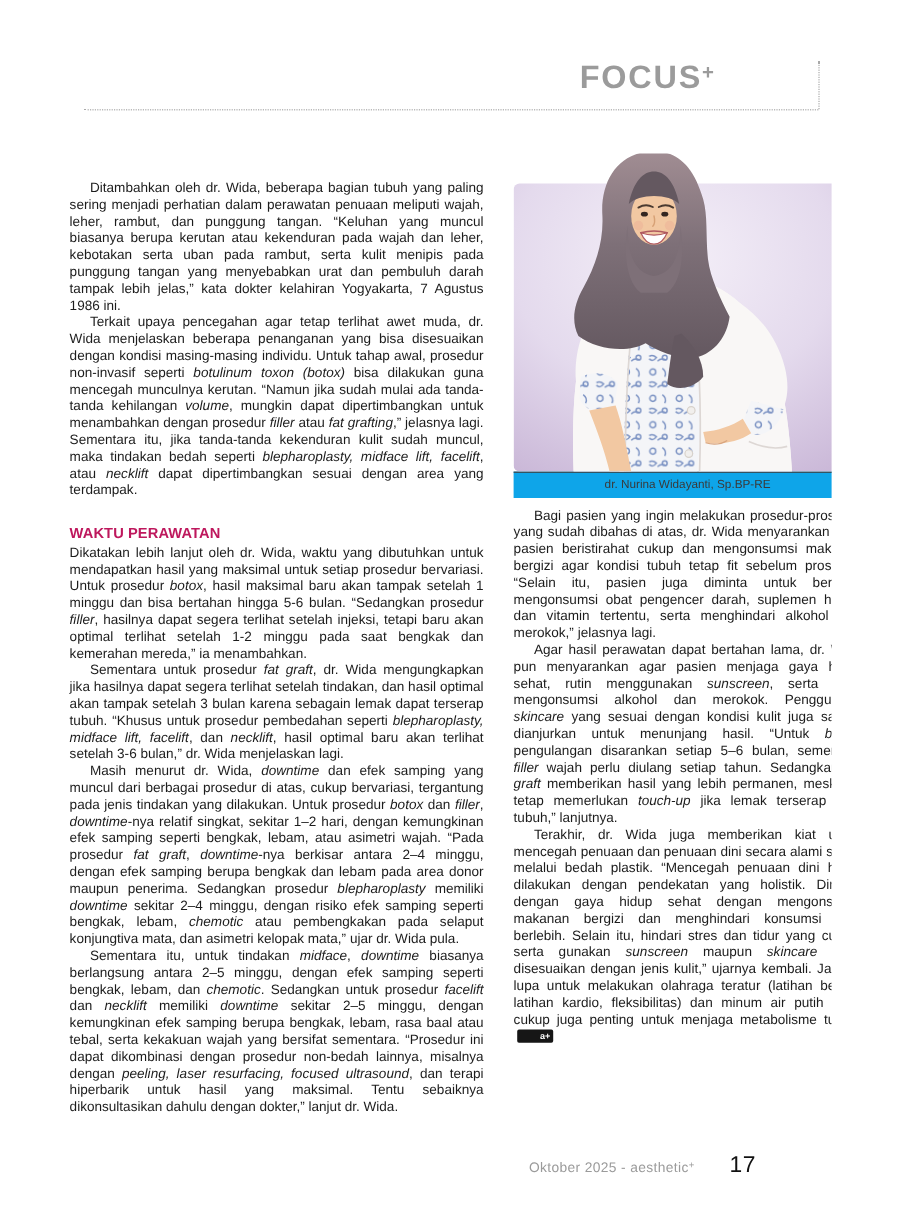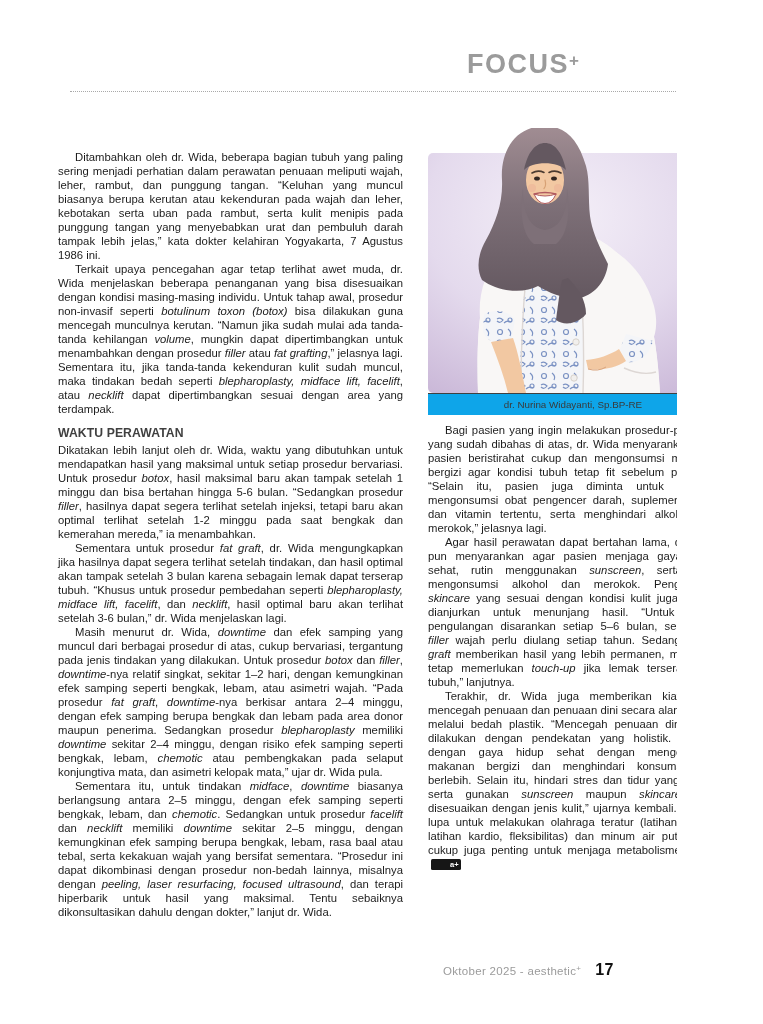--- a/index.html
+++ b/index.html
@@ -1,50 +1,50 @@
 <!DOCTYPE html>
 <html><head>
 <meta charset="utf-8">
 <style>
   html,body{margin:0;padding:0;background:#ffffff;}
   .page{position:relative;width:677px;height:1024px;background:#fff;overflow:hidden;
-        font-family:"Liberation Sans",sans-serif;}
+        font-family:"Liberation Sans",sans-serif;padding-left:16px;}
 
   
   .h-rule{position:absolute;left:70px;top:91px;width:612px;border-top:1px dotted #a9a9a9;}
   .v-rule{position:absolute;left:682px;top:51px;height:40px;border-left:1px dotted #a9a9a9;}
   .focus-title{position:absolute;top:51px;right:98px;font-size:27px;font-weight:600;
                color:#9b9b9b;letter-spacing:1.5px;line-height:1;}
   .focus-title .plus{font-size:17px;vertical-align:7px;letter-spacing:0;}
 
   
   .col{position:absolute;font-size:11.3px;line-height:14px;color:#1c1c1c;text-align:justify;}
   .col p{margin:0;text-indent:17px;}
-  .col h2{font-size:12.2px;line-height:14px;margin:10px 0 3px;color:#404040;letter-spacing:.1px;}
+  .col h2{font-size:12.2px;line-height:14px;margin:21px 0 3px;color:#be185d;letter-spacing:.1px;}
   .col h2:first-child{margin-top:1px;}
   .col h2 + p{text-indent:0;}
   .col i{}
   .col-left{left:58px;top:150px;width:345px;}
   .col-right-text{left:428px;top:423px;width:290px;}
 
   .end-mark{display:inline-block;background:#161616;color:#fff;font-size:7.5px;font-weight:bold;
             line-height:9px;padding:1px 2px;border-radius:1.5px;margin-left:3px;vertical-align:1px;
             font-style:normal;letter-spacing:0;}
 
   
   .photo-figure{position:absolute;left:428px;top:128px;width:290px;margin:0;}
   .photo-figure svg{display:block;}
   .photo-figure figcaption{height:21px;line-height:21px;background:#0ea5e9;text-align:center;
             font-size:9.8px;color:#3a3a3a;border-top:1px solid #404040;}
 
   
-  .footer{position:absolute;top:961px;right:63px;display:flex;align-items:baseline;gap:14px;}
+  .footer{position:absolute;top:961px;right:63px;display:flex;align-items:baseline;gap:29px;}
   .footer .issue{font-size:11.5px;color:#9b9b9b;letter-spacing:.3px;}
   .footer .issue .plus{font-size:8px;vertical-align:4px;}
-  .footer .pagenum{font-size:16px;font-weight:bold;color:#111;letter-spacing:.5px;}
+  .footer .pagenum{font-size:19px;font-weight:normal;color:#111;letter-spacing:.5px;}
 </style>
 </head>
 <body>
 
 <div class="page">
 
   <div class="h-rule"></div>
   <div class="v-rule"></div>
   <div class="focus-title"><span>FOCUS</span><span class="plus">+</span></div>
 

